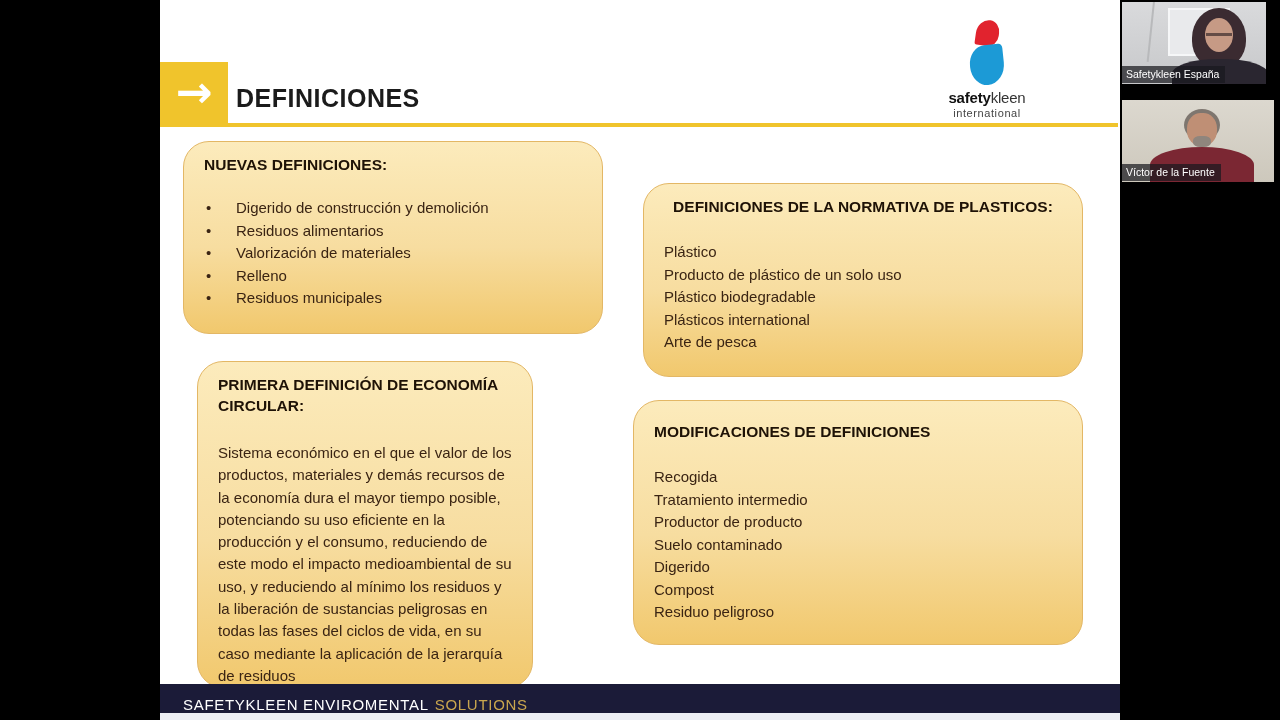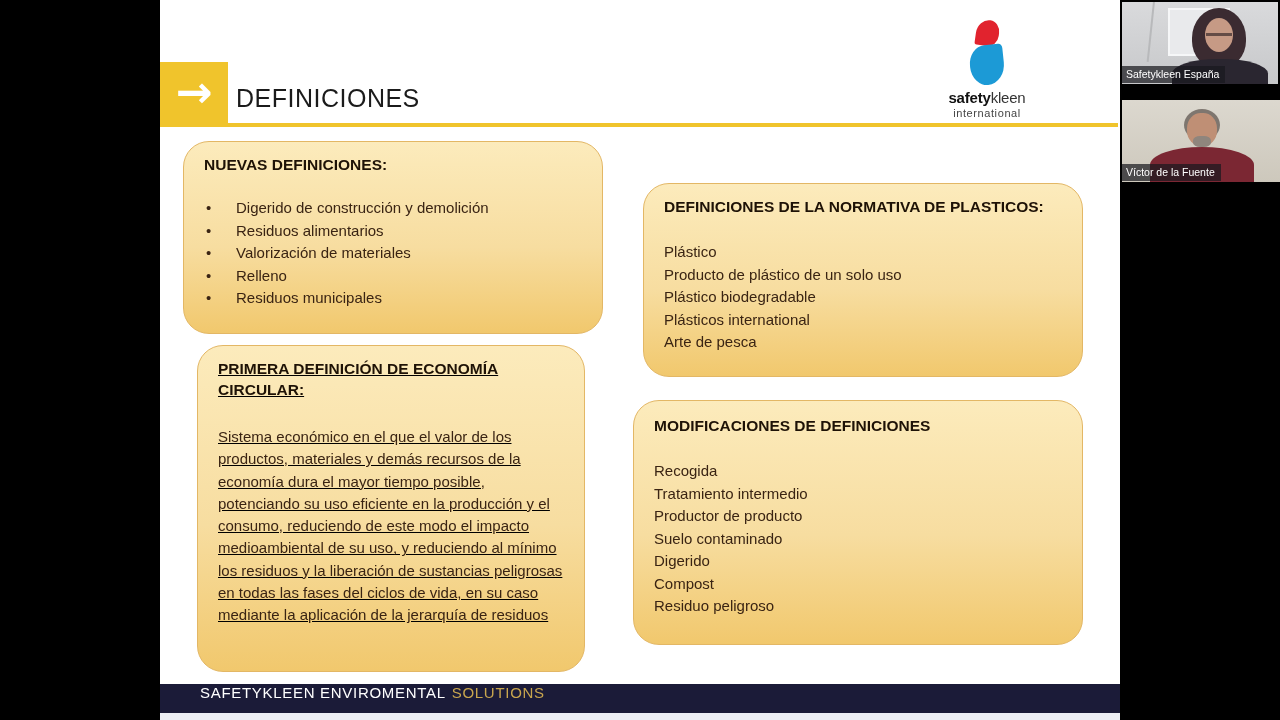--- a/index.html
+++ b/index.html
@@ -5,21 +5,21 @@
   html,body{margin:0;padding:0;background:#000;}
   .stage{position:relative;width:1280px;height:720px;background:#000;overflow:hidden;
          font-family:"Liberation Sans",sans-serif;}
   .slide{position:absolute;left:160px;top:0;width:960px;height:720px;background:#ffffff;}
 
   
   .arrow-box{position:absolute;left:0;top:62px;width:68px;height:65px;
              background:var(--accent_yellow,#F0C42C);display:flex;align-items:center;justify-content:center;}
   .arrow-glyph{color:#fff;font-size:44px;font-weight:bold;line-height:1;margin-top:-5px;
                font-family:"DejaVu Sans",sans-serif;}
-  .slide-title{position:absolute;left:76px;top:84px;margin:0;font-size:25px;font-weight:normal;
+  .slide-title{position:absolute;left:76px;top:84px;margin:0;font-size:25px;font-weight:bold;
                color:var(--title_text,#1B1B1B);letter-spacing:0.5px;text-align:right;}
   .title-underline{position:absolute;left:68px;top:123px;width:890px;height:4px;
                    background:var(--accent_yellow,#F0C42C);}
 
   
   .logo{position:absolute;left:772px;top:20px;width:110px;text-align:center;}
   .drop{margin:0 auto;}
   .drop.red{width:23px;height:26px;background:var(--logo_red,#E1232E);
             border-radius:55% 45% 45% 10%;transform:rotate(8deg);}
   .drop.blue{width:34px;height:40px;background:var(--logo_blue,#1C9AD6);
@@ -31,38 +31,38 @@
   
   .box{position:absolute;box-sizing:border-box;
        background:linear-gradient(180deg,var(--box_top,#FCEBBC) 0%,#F7DDA0 55%,var(--box_bottom,#F1C86D) 100%);
        border:1px solid var(--box_border,#E3B765);border-radius:26px;padding:12px 20px;}
   .box h2{margin:0;font-size:15.5px;font-weight:bold;color:var(--box_header_text,#1E1206);line-height:21px;}
   .box ul{list-style:none;margin:0;padding:0;font-size:15px;color:var(--box_body_text,#3A2413);}
   .box li{line-height:22.5px;display:flex;}
   .box .dot{width:30px;flex:none;padding-left:2px;}
   .box1{left:23px;top:141px;width:420px;height:193px;}
   .box1 ul{margin-top:22px;}
-  .box2{left:37px;top:345px;width:388px;height:327px;text-decoration:underline;}
+  .box2{left:37px;top:361px;width:336px;height:327px;}
   .box2 h2{width:300px;}
   .box2 p{margin:26px 0 0 0;font-size:15px;line-height:22.3px;color:var(--box_body_text,#3A2413);}
-  .box3{left:483px;top:183px;width:440px;height:194px;}
+  .box3{left:483px;top:183px;width:440px;height:194px;text-align:center;}
   .box3 ul{margin-top:24px;}
-  .box4{left:473px;top:400px;width:450px;height:245px;padding-top:14px;}
+  .box4{left:473px;top:400px;width:450px;height:245px;padding-top:20px;}
   .box4 ul{margin-top:24px;}
 
   
   .footer-bar{position:absolute;left:0;top:684px;width:100%;height:29px;
-              background:var(--footer_navy,#1B1B38);display:flex;align-items:flex-start;
-              padding-left:40px;box-sizing:border-box;font-size:15px;letter-spacing:0.7px;color:#fff;}
+              background:var(--footer_navy,#1B1B38);display:flex;align-items:flex-end;
+              padding-left:23px;box-sizing:border-box;font-size:15px;letter-spacing:0.7px;color:#fff;}
   .footer-bar .gold{color:var(--footer_gold,#C9A64E);margin-left:6px;}
   .footer-strip{position:absolute;left:0;top:713px;width:100%;height:7px;background:#EDEEF4;}
 
   
   .video-panel{position:absolute;left:1120px;top:0;width:160px;height:720px;background:#000;}
-  .video-tile{position:absolute;left:2px;width:156px;height:82px;overflow:hidden;}
+  .video-tile{position:absolute;left:2px;width:144px;height:82px;overflow:hidden;}
   .video-1{top:2px;background:linear-gradient(180deg,#d9dadc,#c7c8ca);}
   .video-2{top:100px;background:linear-gradient(180deg,#dcd8cf,#cdc8bc);padding-left:8px;}
   .wall-line{position:absolute;left:28px;top:-4px;width:2px;height:64px;background:#b8b9bb;transform:rotate(6deg);}
   .frame{position:absolute;left:46px;top:6px;width:58px;height:44px;background:#e9eaec;border:2px solid #f6f7f8;}
   .w-hair{position:absolute;left:70px;top:6px;width:54px;height:60px;border-radius:50% 50% 45% 45%;background:#3B2B31;}
   .w-face{position:absolute;left:83px;top:16px;width:28px;height:34px;border-radius:50%;background:#C69A85;}
   .w-glasses{position:absolute;left:84px;top:31px;width:26px;height:3px;background:rgba(35,25,28,0.6);}
   .w-body{position:absolute;left:50px;top:57px;width:96px;height:30px;border-radius:48% 48% 0 0;background:#2A2630;}
   .m-hair{position:absolute;left:62px;top:9px;width:36px;height:32px;border-radius:50%;background:#7E766F;}
   .m-face{position:absolute;left:65px;top:13px;width:30px;height:33px;border-radius:46%;background:#BF8F75;}

